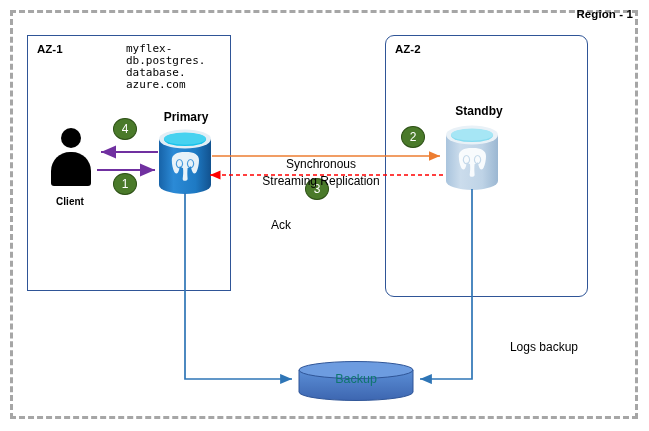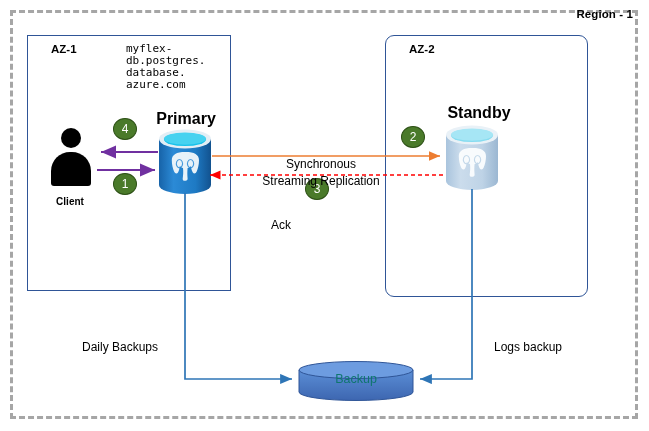--- a/index.html
+++ b/index.html
@@ -40,21 +40,21 @@
   .az-box {
     position: absolute;
     border: 1.3px solid #2f5597;
     box-sizing: border-box;
     background: transparent;
   }
   #az1-box { left: 27px; top: 35px; width: 204px; height: 256px; }
   #az2-box { left: 385px; top: 35px; width: 203px; height: 262px; border-radius: 9px; }
   .az-label {
     position: absolute;
-    left: 23px;
+    left: 9px;
     top: 7px;
     font-size: 11.5px;
     font-weight: bold;
     color: #000000;
   }
 
   
   .hostname {
     position: absolute;
     left: 126px;
@@ -64,21 +64,21 @@
     font-size: 11px;
     line-height: 12px;
     color: #000000;
     white-space: pre-line;
     word-break: break-all;
   }
 
   
   .node-title {
     position: absolute;
-    font-size: 16px;
+    font-size: 12px;
     font-weight: bold;
     color: #000000;
     text-align: center;
     white-space: nowrap;
   }
   #primary-title { left: 155px; top: 110px; width: 62px; }
   #standby-title { left: 437px; top: 104px; width: 84px; }
   #client-title  { left: 44px;  top: 196px; width: 52px; font-size: 10px; }
 
   
@@ -164,21 +164,21 @@
     text-align: center;
     white-space: nowrap;
     margin-top: 43px;
   }
   #repl-label {
     left: 236px; top: 113px; width: 170px;
     line-height: 17px; white-space: normal;
   }
   #ack-label       { left: 262px; top: 175px; width: 38px; }
   #daily-label     { left: 82px;  top: 297px; width: 100px; text-align: left; }
-  #logs-label      { left: 478px; top: 297px; width: 100px; text-align: center; }
+  #logs-label      { left: 478px; top: 297px; width: 100px; text-align: right; }
 
   svg.overlay {
     position: absolute;
     left: 0; top: 0;
     width: 649px;
     height: 431px;
     pointer-events: none;
   }
 </style>
 </head>
@@ -271,21 +271,20 @@
   <div class="backup-label">Backup</div>
 
   <div class="badge" id="badge-1">1</div>
   <div class="badge" id="badge-2">2</div>
   <div class="badge" id="badge-3">3</div>
   <div class="badge" id="badge-4">4</div>
 
   <div class="flow-text" id="repl-label" style="white-space:pre-line;">Synchronous
 Streaming Replication</div>
   <div class="flow-text" id="ack-label">Ack</div>
-  <div class="flow-text" id="daily-label">Daily Backups</div>
   <div class="flow-text" id="logs-label">Logs backup</div>
 
   <svg class="overlay">
     <defs>
       <marker id="arw-purple" markerWidth="8" markerHeight="8" refX="7" refY="3" orient="auto">
         <path d="M0,0 L7,3 L0,6 z" fill="#7030a0"></path>
       </marker>
       <marker id="arw-orange" markerWidth="8" markerHeight="8" refX="7" refY="3" orient="auto">
         <path d="M0,0 L7,3 L0,6 z" fill="#ed7d31"></path>
       </marker>

